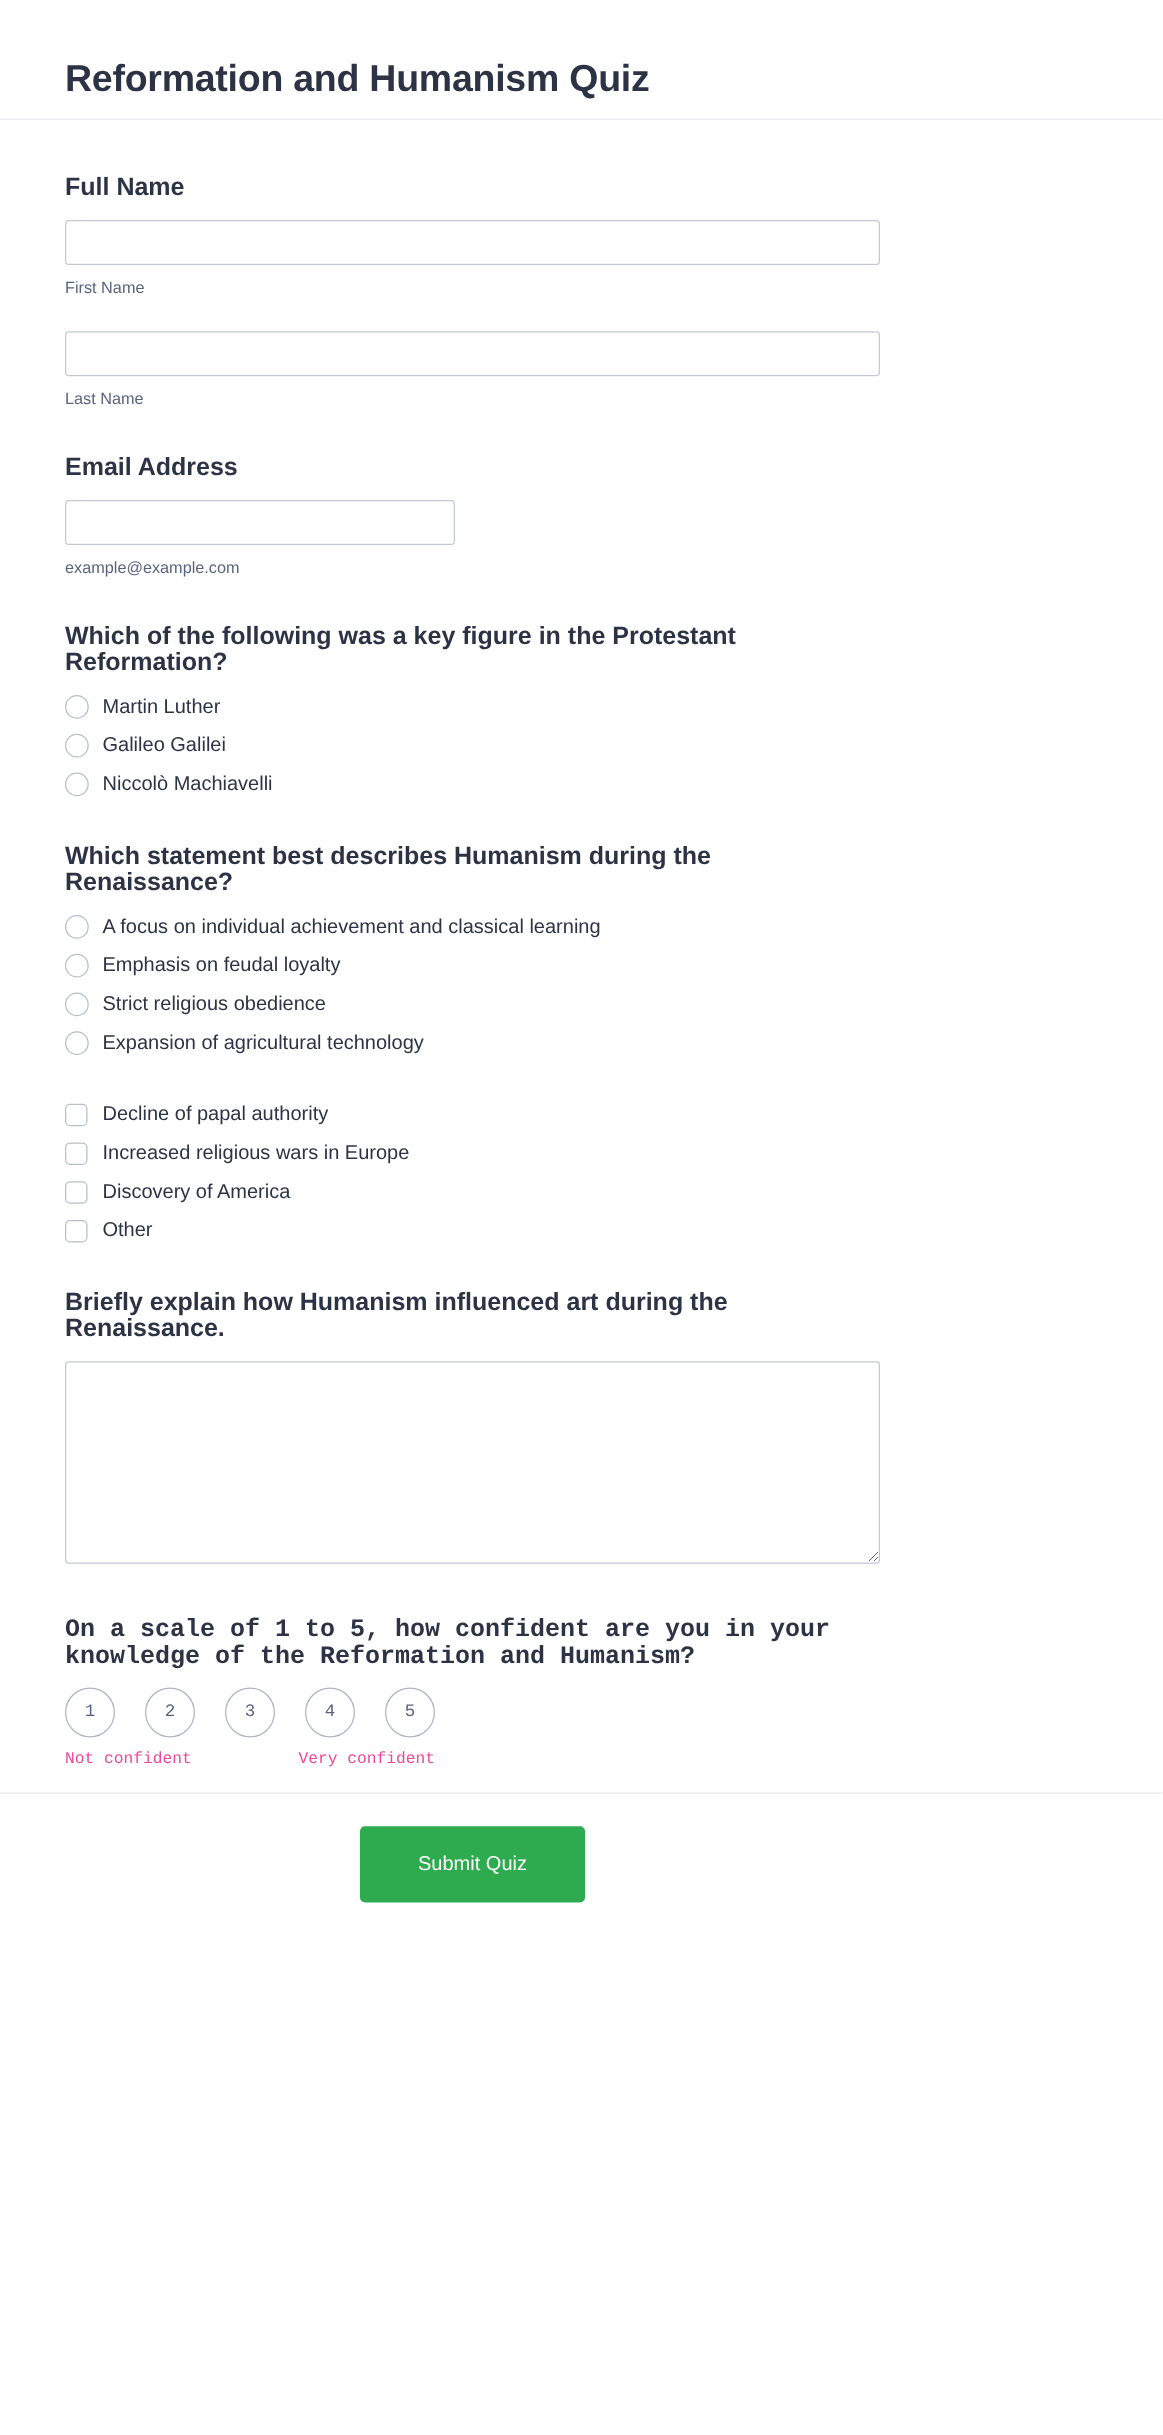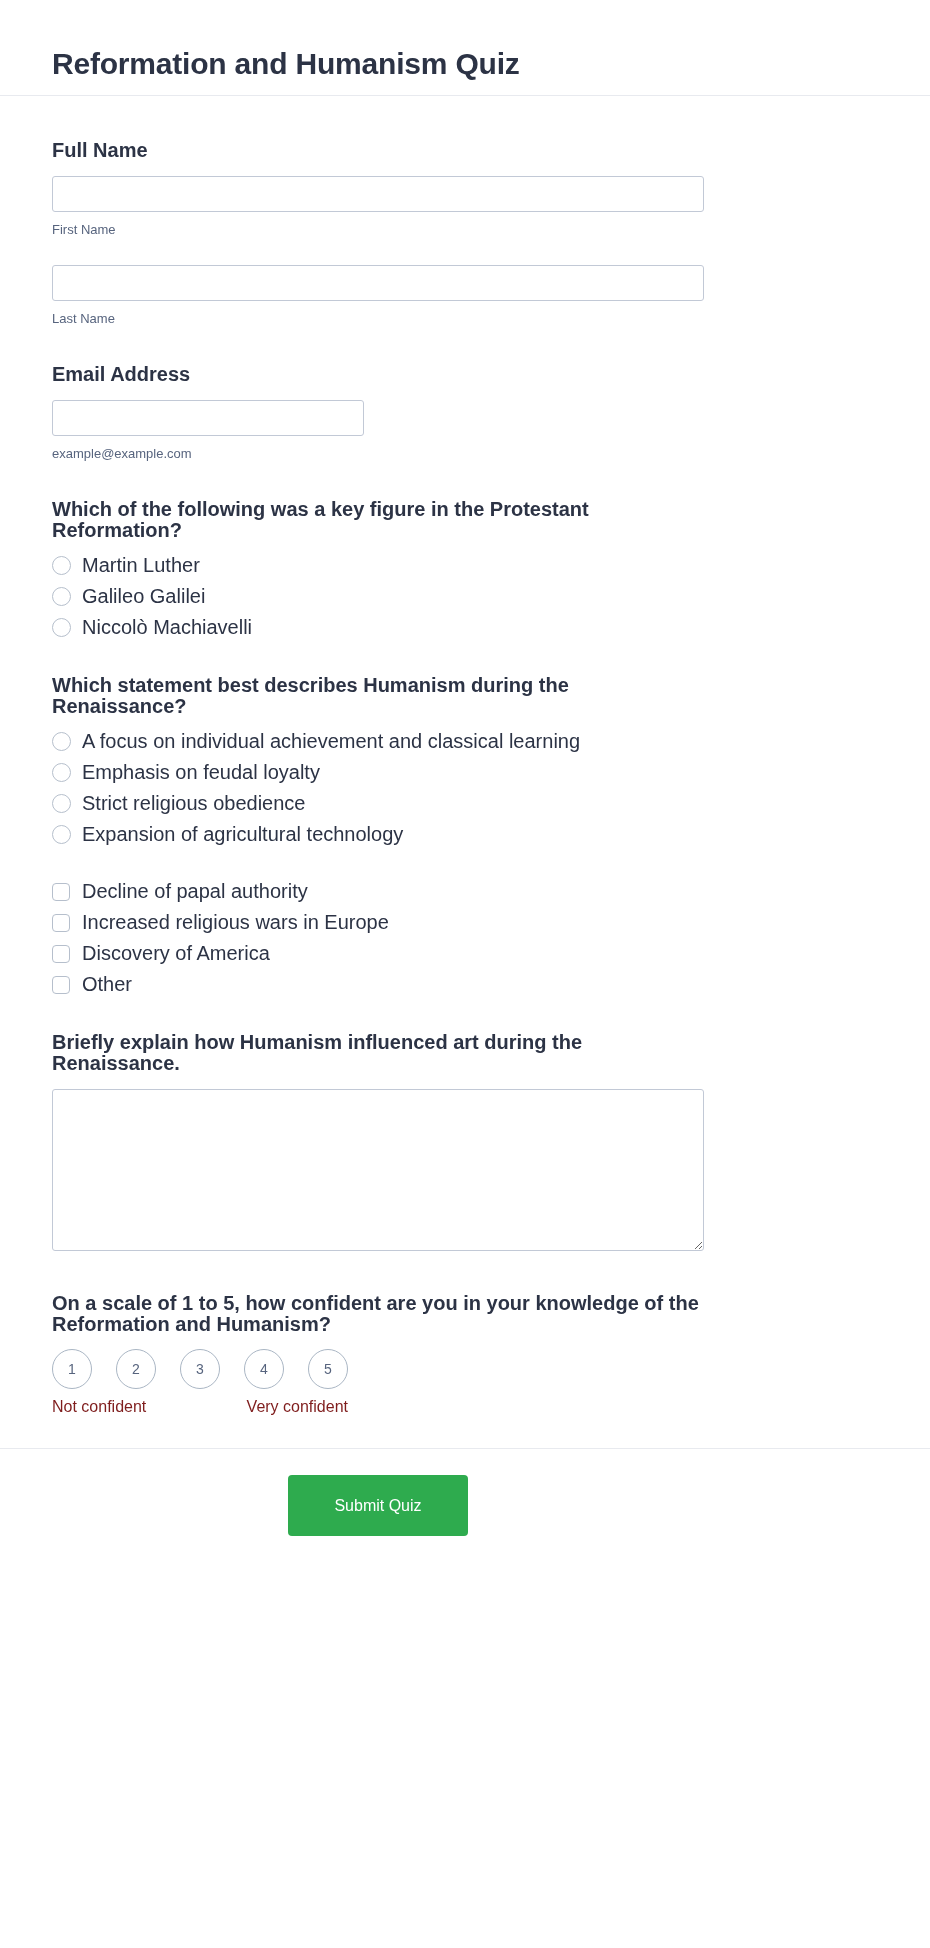--- a/index.html
+++ b/index.html
@@ -34,21 +34,21 @@
   }
   .divider {
     height: 1px;
     background: #e8eaef;
     width: 100%;
   }
 
   
   .form-body { padding: 44px 52px 0 52px; }
   .field { margin-bottom: 38px; max-width: 652px; }
-  .field:last-child { margin-bottom: 32px; }
+  .field:last-child { margin-bottom: 20px; font-family: Liberation Mono, monospace; }
   .q-label {
     display: block;
     font-size: 20px;
     line-height: 21px;
     font-weight: 600;
     color: #2c3345;
     margin-bottom: 15px;
   }
 
   .name-row { display: flex; gap: 28px; flex-direction: column; }
@@ -91,21 +91,21 @@
   }
   .checkbox {
     width: 18px; height: 18px;
     border: 1px solid #b6bfcc;
     border-radius: 4px;
     background: #fff;
     margin-right: 12px;
     flex-shrink: 0;
   }
   .option-label {
-    font-size: 20px;
+    font-size: 16px;
     line-height: 19px;
     color: #2c3345;
   }
 
   
   .long-text {
     width: 652px;
     height: 162px;
     border: 1px solid #c2c9d6;
     border-radius: 3px;
@@ -130,22 +130,22 @@
     justify-content: center;
     font-size: 14px;
     color: #57647e;
     cursor: pointer;
   }
   .scale-labels {
     display: flex;
     justify-content: space-between;
     width: 296px;
     margin-top: 9px;
-    font-size: 16px;
-    color: #7f1d1d;
+    font-size: 13px;
+    color: #ec4899;
   }
 
   
   .submit-section {
     border-top: 1px solid #e8eaef;
     padding: 26px 52px 0 52px;
   }
   .submit-inner { max-width: 652px; display: flex; justify-content: center; }
   .submit-btn {
     width: 180px;

